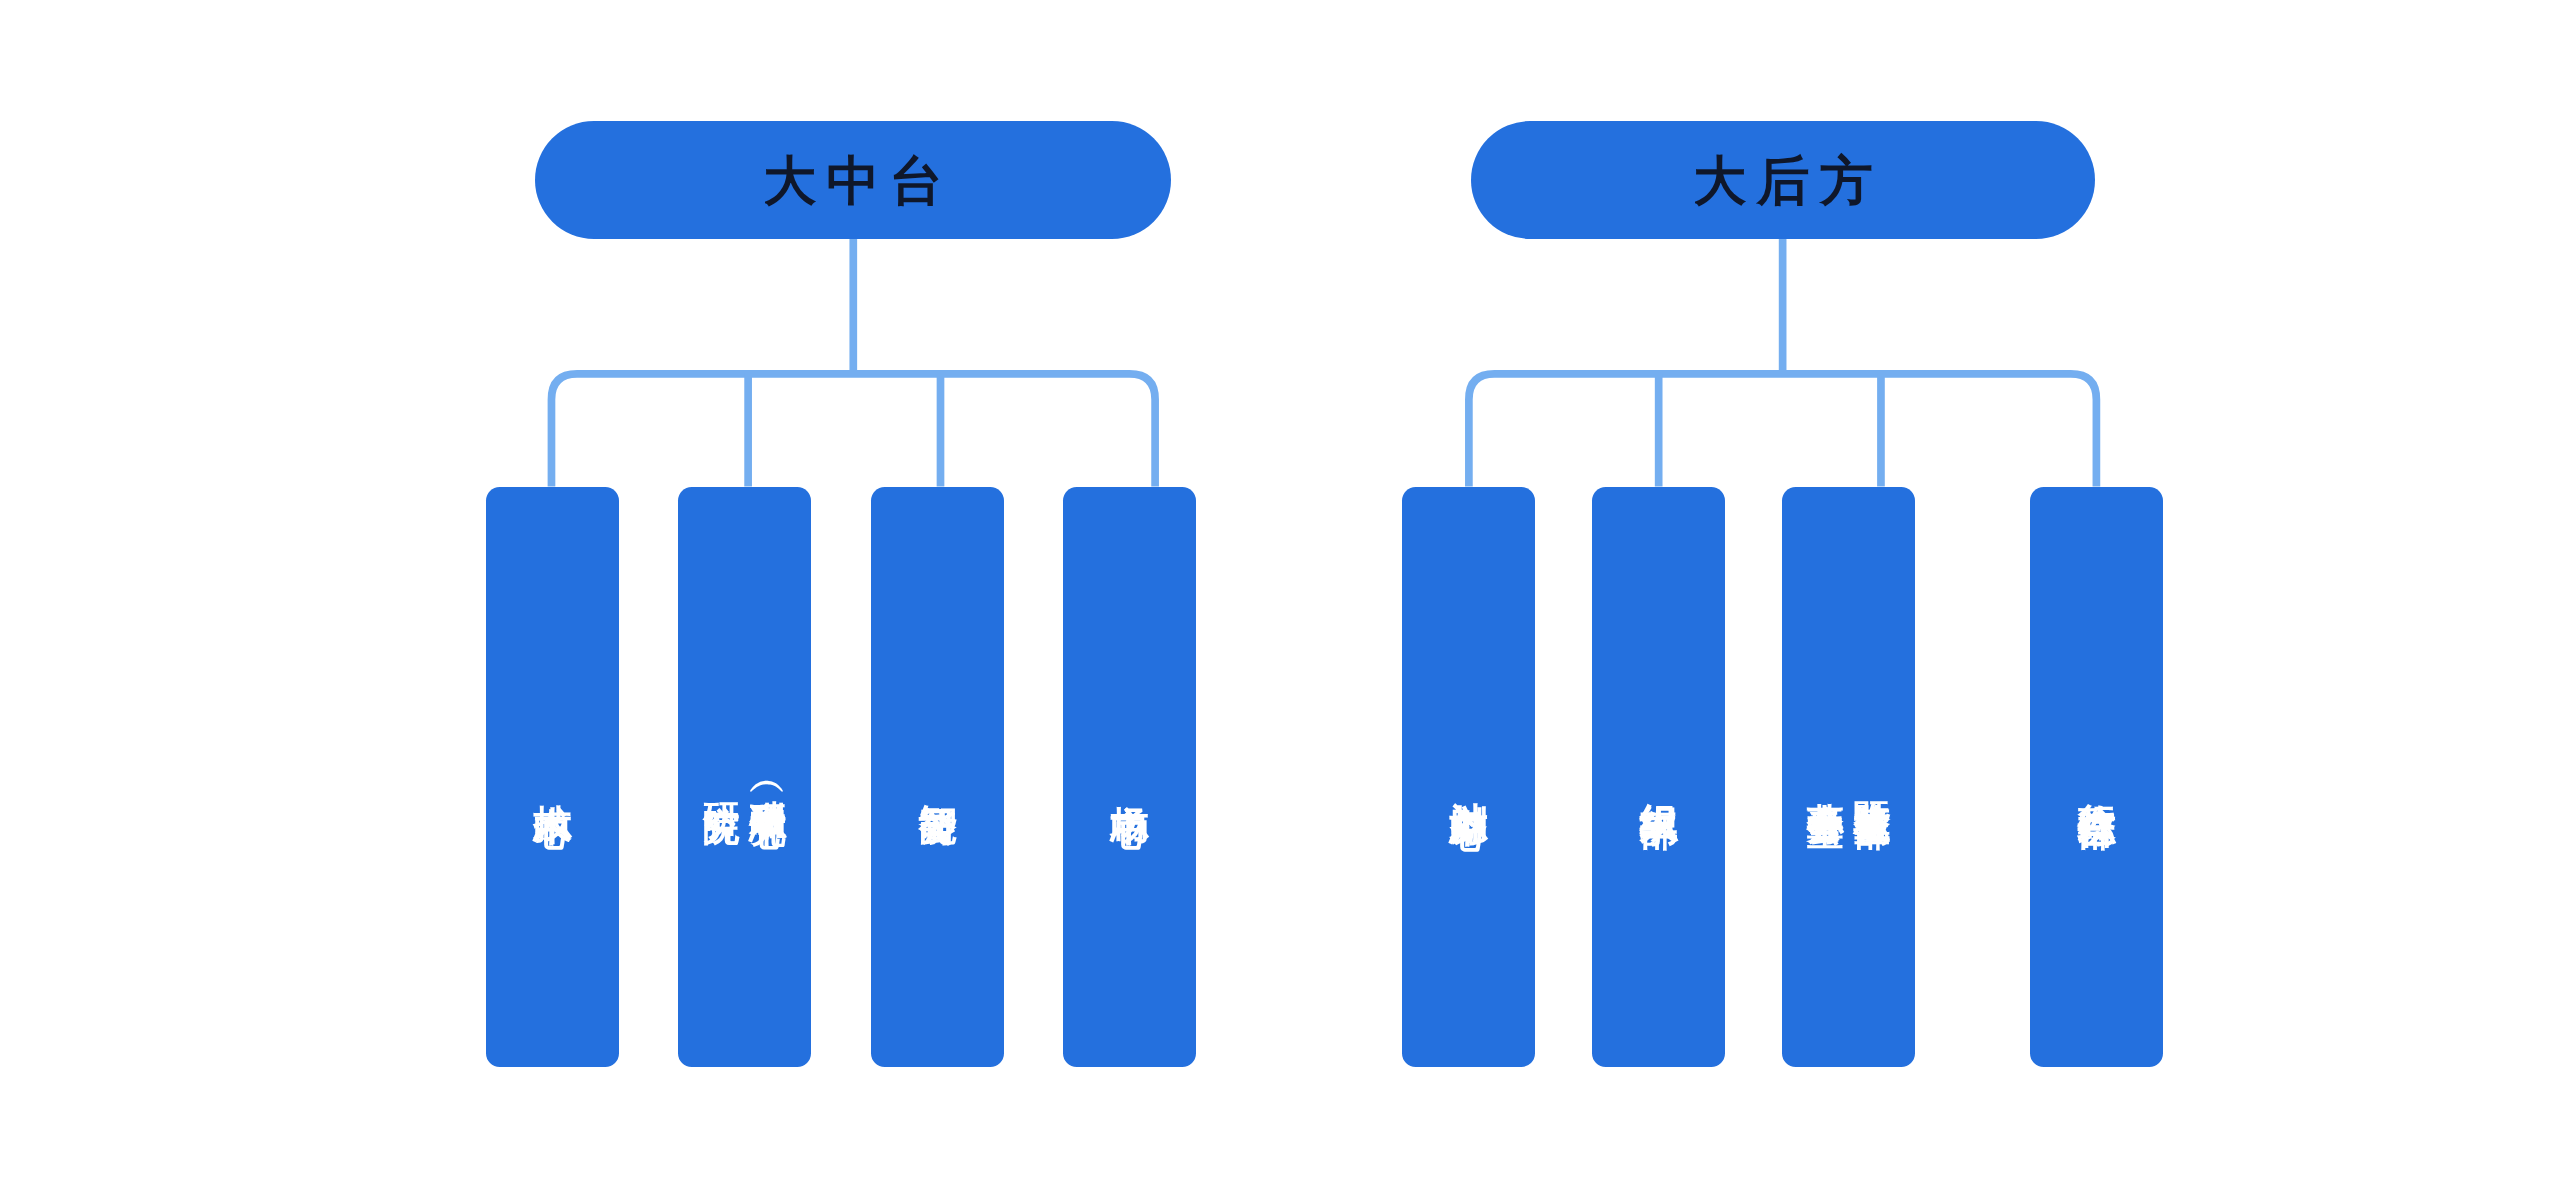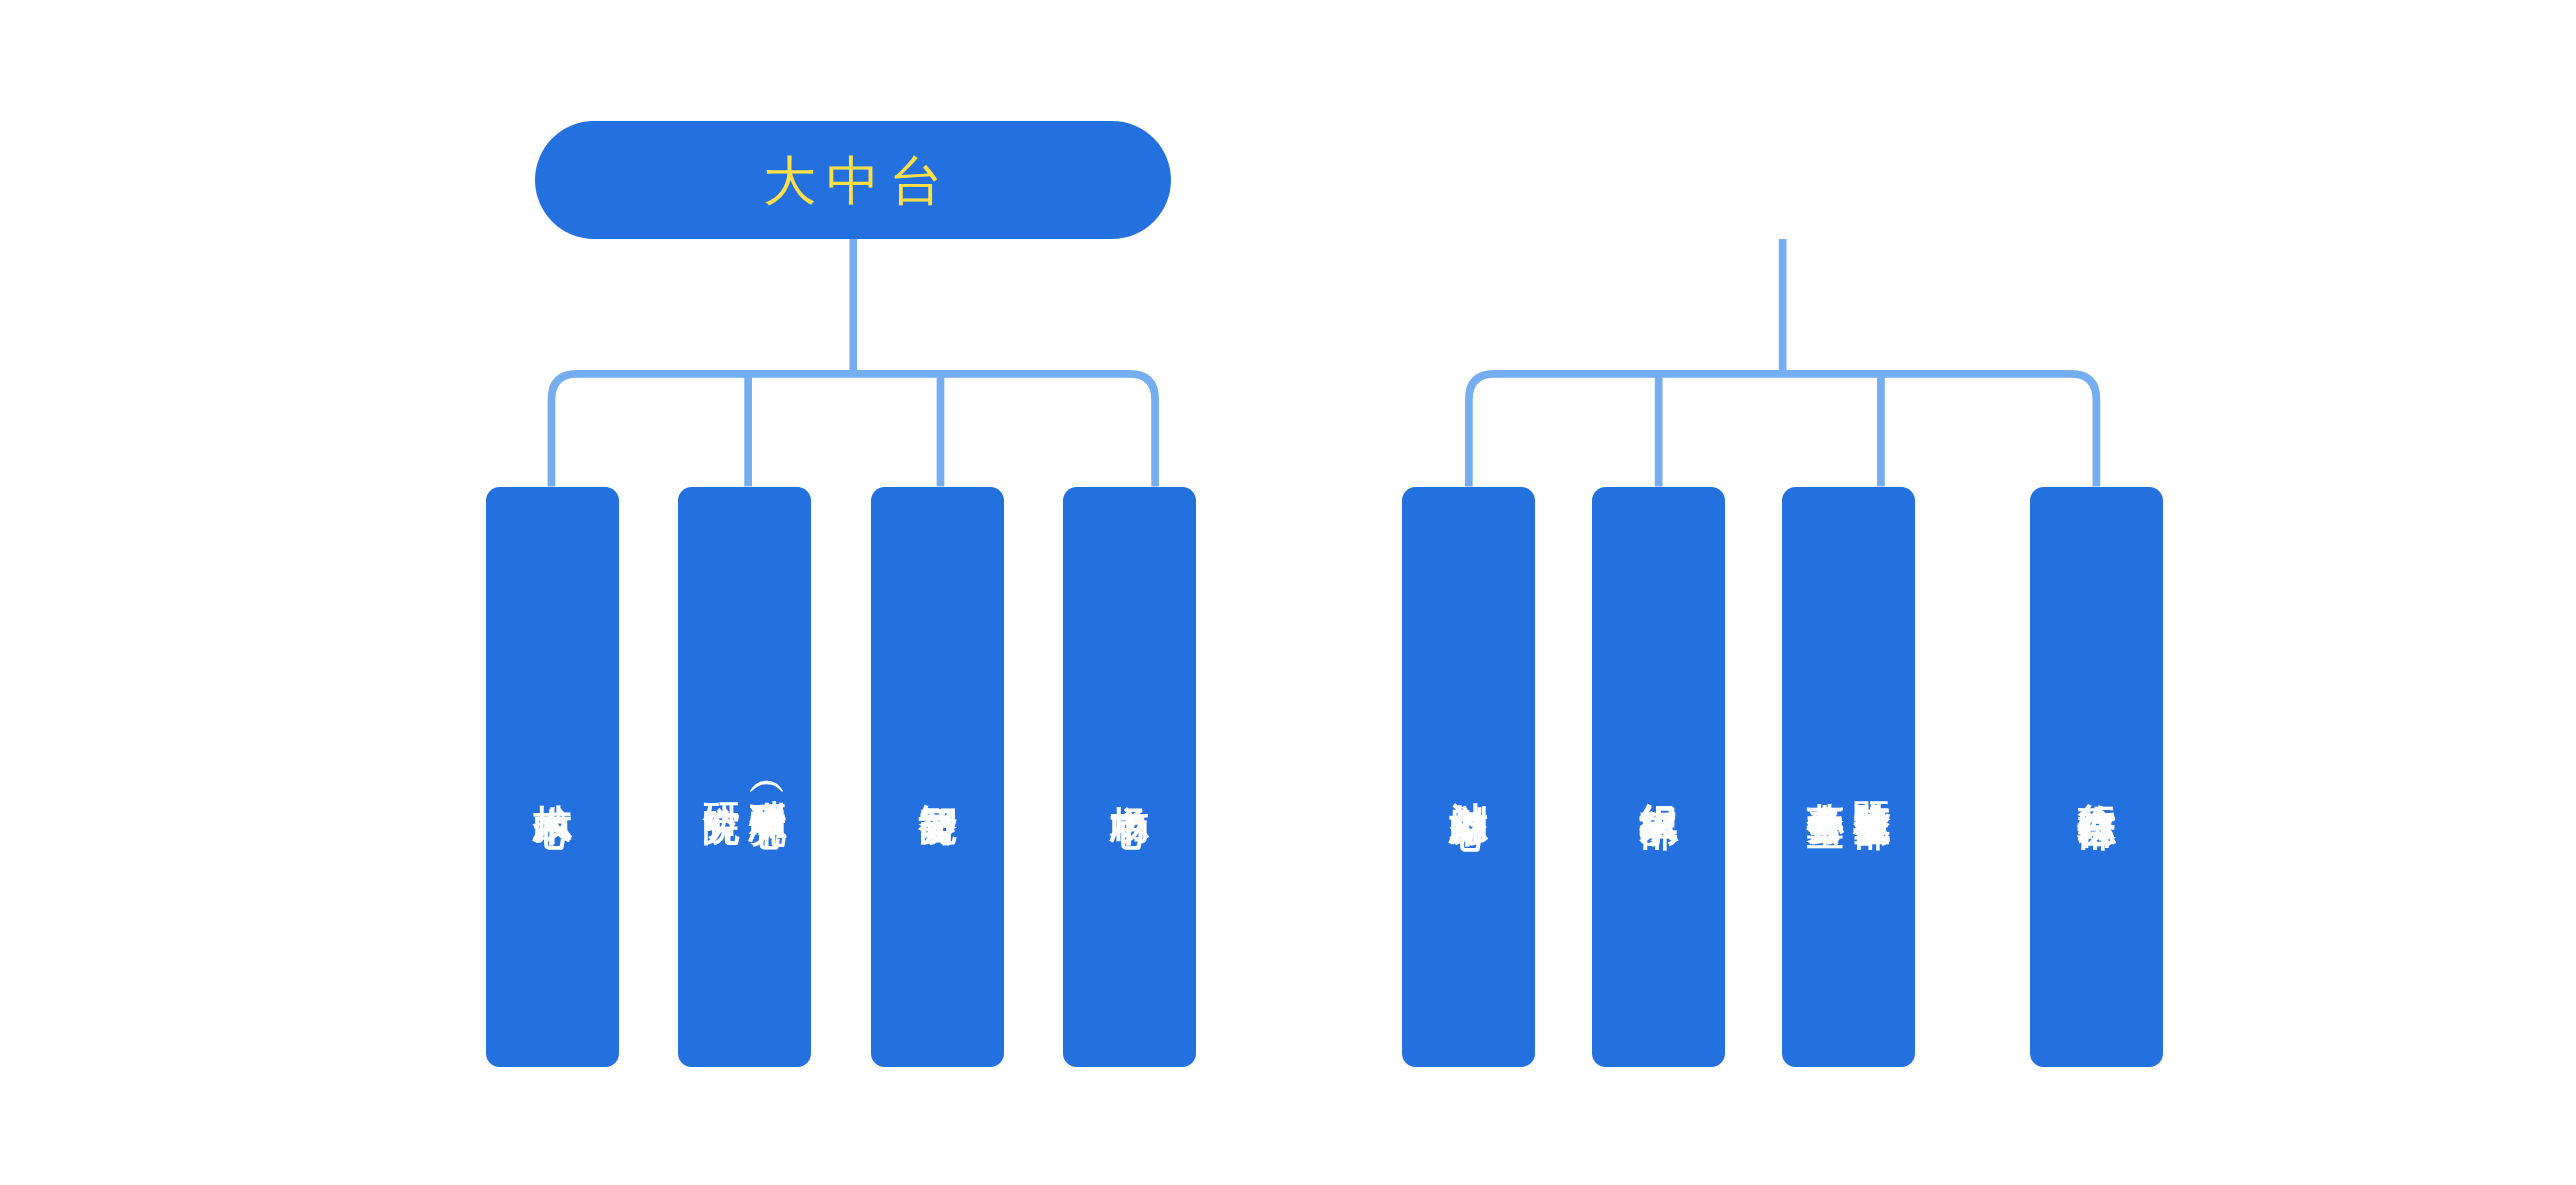--- a/index.html
+++ b/index.html
@@ -38,23 +38,23 @@
     background: #2470de;
     display: flex;
     align-items: center;
     justify-content: center;
     box-sizing: border-box;
   }
   .group-1 .header-pill { left: 535px;  width: 636px; }
   .group-2 .header-pill { left: 103px;  width: 624px; }
 
   .header-label {
-    color: #fde047;
+    color: #0f172a;
     font-size: 53px;
-    font-weight: 400;
+    font-weight: 700;
     letter-spacing: 10.3px;
     text-indent: 10.3px;
     line-height: 1;
     white-space: nowrap;
   }
 
   
   .connector-svg {
     position: absolute;
     top: 239px;
@@ -147,20 +147,23 @@
 
       <div class="leaf-box" style="left:577px;">
         <span class="v-col">市场中心</span>
       </div>
 
     </div>
   </div>
 
   <div class="group group-2">
 
+    <div class="header-pill">
+      <span class="header-label">大后方</span>
+    </div>
 
     <svg class="connector-svg" viewBox="0 0 1413 300" preserveAspectRatio="none">
       <path class="connector-path" d="M 485 0 L 485 158"></path>
       <path class="connector-path" d="M 118 290 L 118 188 Q 118 158 148 158 L 822 158 Q 852 158 852 188 L 852 290"></path>
       <path class="connector-path" d="M 340 158 L 340 290"></path>
       <path class="connector-path" d="M 600 158 L 600 290"></path>
     </svg>
 
     <div class="leaf-row">
 

